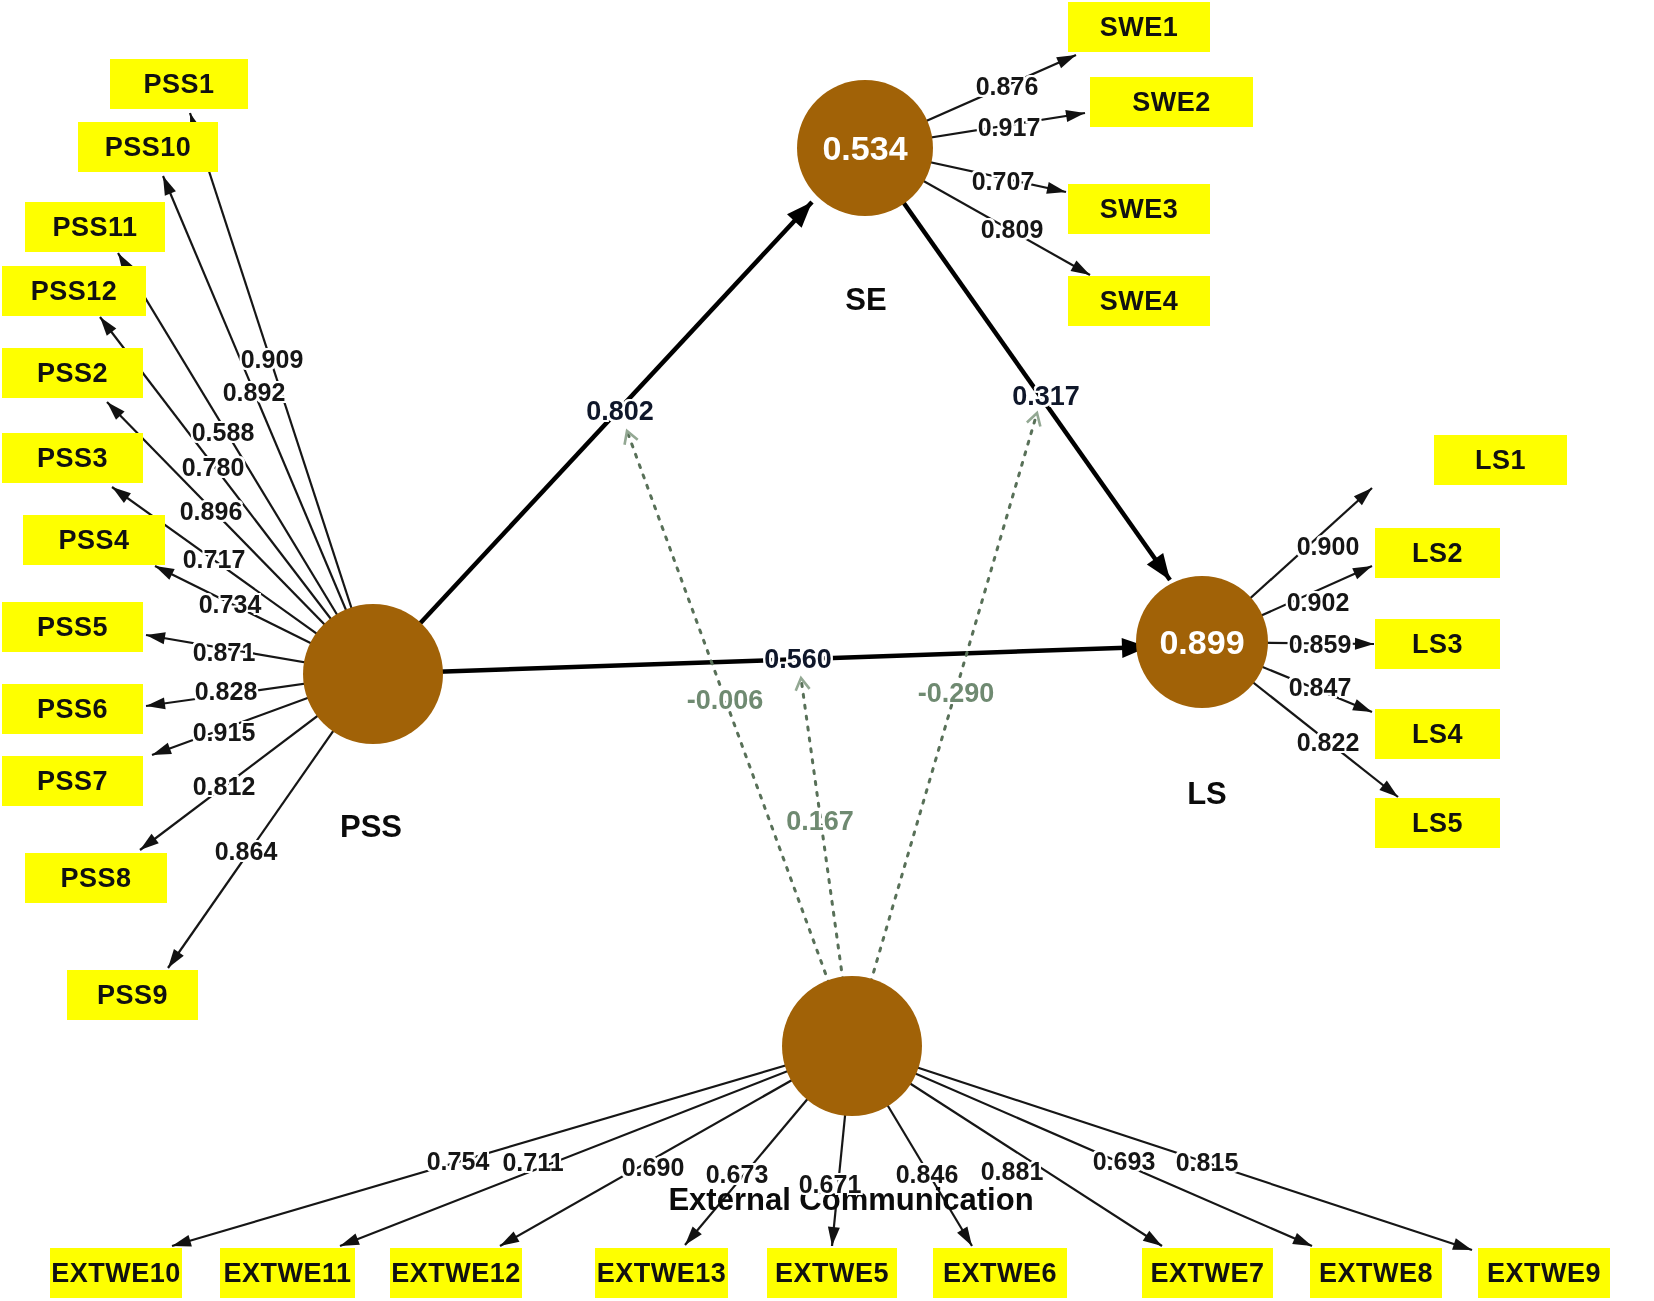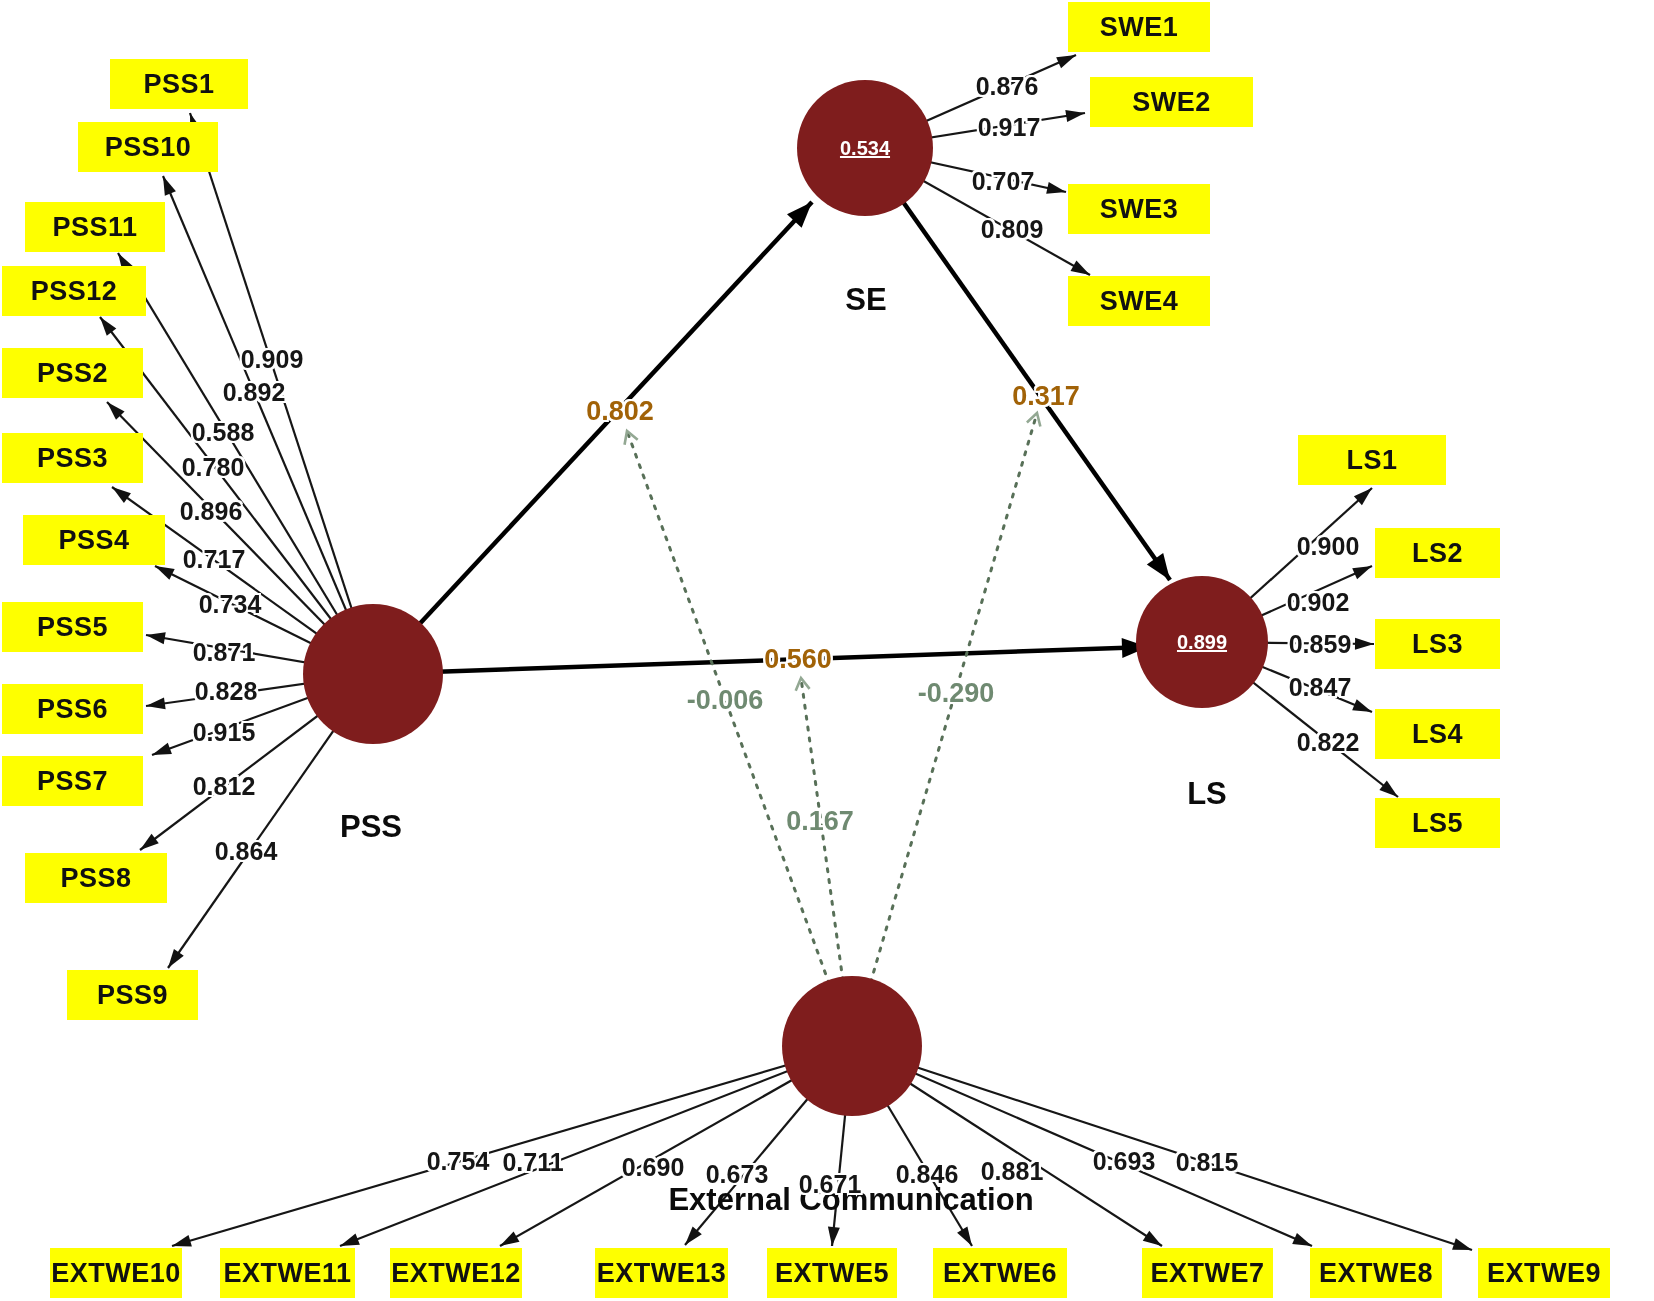--- a/index.html
+++ b/index.html
@@ -7,31 +7,31 @@
     position:relative;width:1654px;height:1301px;background:#ffffff;
     font-family:"Liberation Sans", sans-serif;overflow:hidden;
   }
   #wires{position:absolute;left:0;top:0;z-index:1;}
   .box{
     position:absolute;height:50px;background:#feff00;z-index:2;
     display:flex;align-items:center;justify-content:center;
     font-weight:bold;font-size:27px;color:#111;letter-spacing:0.5px;
   }
   .circle{
-    position:absolute;border-radius:50%;background:#7f1d1d;z-index:3;
+    position:absolute;border-radius:50%;background:#a16207;z-index:3;
     display:flex;align-items:center;justify-content:center;
-    color:#ffffff;font-weight:bold;font-size:20px;text-decoration:underline;
+    color:#ffffff;font-weight:bold;font-size:34px;
   }
   .lbl{
     position:absolute;transform:translate(-50%,-50%);z-index:4;white-space:nowrap;
     font-weight:bold;font-size:25px;color:#161616;
     text-shadow:-2px -2px 0 #fff,2px -2px 0 #fff,-2px 2px 0 #fff,2px 2px 0 #fff,
                  0 -2px 0 #fff,0 2px 0 #fff,-2px 0 0 #fff,2px 0 0 #fff;
   }
-  .path-lbl{font-size:27px;color:#a16207;}
+  .path-lbl{font-size:27px;color:#0f172a;}
   .mod-lbl{color:#6f8a71;font-size:27px;}
   .cname{
     position:absolute;transform:translate(-50%,-50%);z-index:4;white-space:nowrap;
     font-weight:bold;font-size:31px;color:#0b0b0b;margin-top:44px;
   }
 </style>
 </head>
 <body>
 
 <div id="stage">
@@ -115,21 +115,21 @@
   <div class="box" style="left:2px;top:684px;width:141px">PSS6</div>
   <div class="box" style="left:2px;top:756px;width:141px">PSS7</div>
   <div class="box" style="left:25px;top:853px;width:142px">PSS8</div>
   <div class="box" style="left:67px;top:970px;width:131px">PSS9</div>
 
   <div class="box" style="left:1068px;top:2px;width:142px">SWE1</div>
   <div class="box" style="left:1090px;top:77px;width:163px">SWE2</div>
   <div class="box" style="left:1068px;top:184px;width:142px">SWE3</div>
   <div class="box" style="left:1068px;top:276px;width:142px">SWE4</div>
 
-  <div class="box" style="left:1298px;top:435px;width:148px">LS1</div>
+  <div class="box" style="left:1434px;top:435px;width:133px">LS1</div>
   <div class="box" style="left:1375px;top:528px;width:125px">LS2</div>
   <div class="box" style="left:1375px;top:619px;width:125px">LS3</div>
   <div class="box" style="left:1375px;top:709px;width:125px">LS4</div>
   <div class="box" style="left:1375px;top:798px;width:125px">LS5</div>
 
   <div class="box" style="left:50px;top:1248px;width:132px">EXTWE10</div>
   <div class="box" style="left:220px;top:1248px;width:135px">EXTWE11</div>
   <div class="box" style="left:390px;top:1248px;width:132px">EXTWE12</div>
   <div class="box" style="left:595px;top:1248px;width:133px">EXTWE13</div>
   <div class="box" style="left:767px;top:1248px;width:130px">EXTWE5</div>

